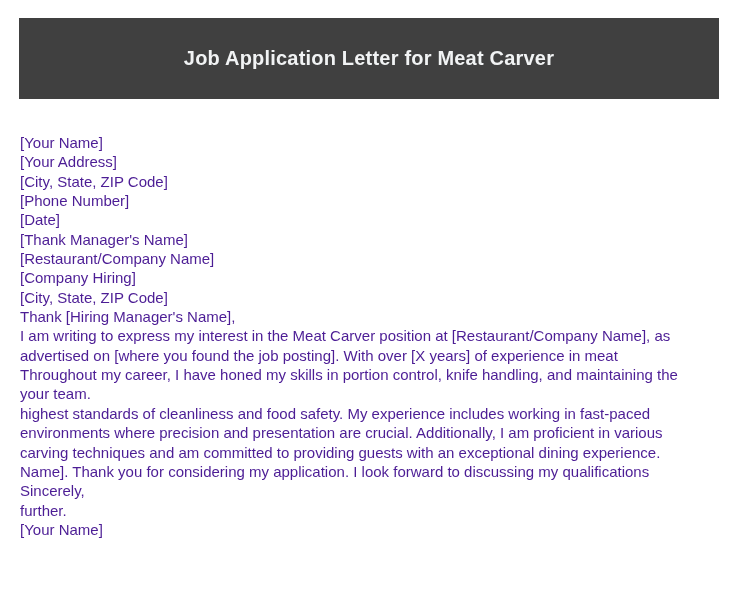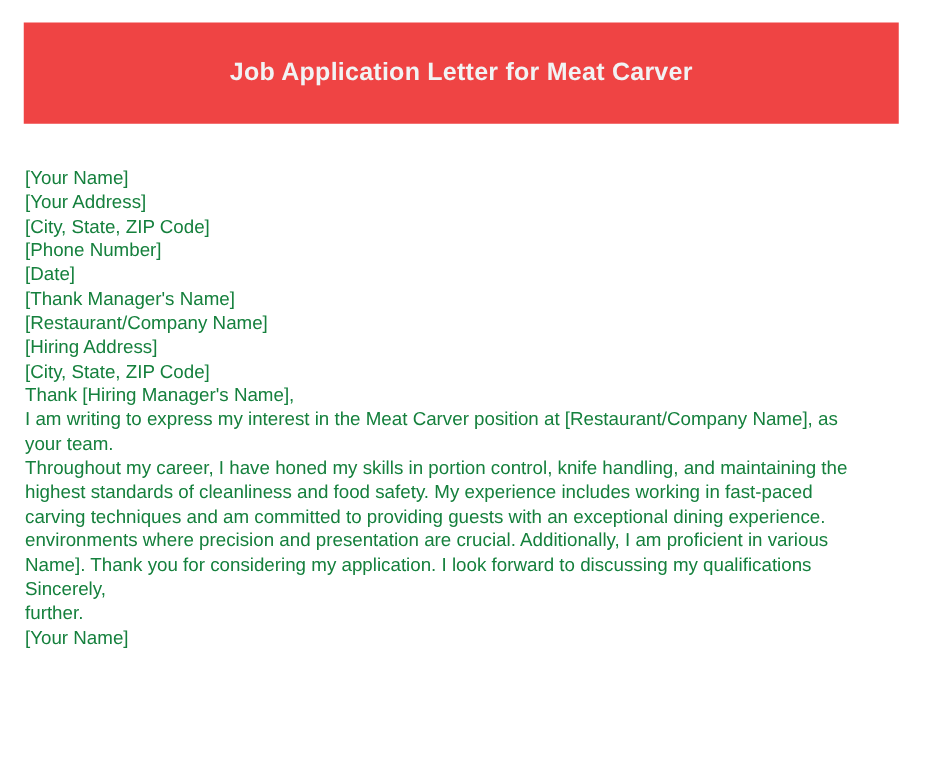--- a/index.html
+++ b/index.html
@@ -47,40 +47,41 @@
   }
   .line {
     white-space: nowrap;
   }
 </style>
 </head>
 <body>
 
 <div class="page">
 
-  <div class="banner" style="background-color: #ef4444; justify-content: center;">
+  <div class="banner" style="background-color: #404040; justify-content: center;">
     <h1 class="banner-title" style="color: rgb(241, 243, 244);">Job Application Letter for Meat Carver</h1>
   </div>
 
-  <div class="letter" style="color: #15803d;">
+  <div class="letter" style="color: #4c1d95;">
       <div class="line">[Your Name]</div>
       <div class="line">[Your Address]</div>
       <div class="line">[City, State, ZIP Code]</div>
       <div class="line">[Phone Number]</div>
       <div class="line">[Date]</div>
       <div class="line">[Thank Manager's Name]</div>
       <div class="line">[Restaurant/Company Name]</div>
-      <div class="line">[Hiring Address]</div>
+      <div class="line">[Company Hiring]</div>
       <div class="line">[City, State, ZIP Code]</div>
       <div class="line">Thank [Hiring Manager's Name],</div>
       <div class="line">I am writing to express my interest in the Meat Carver position at [Restaurant/Company Name], as</div>
+      <div class="line">advertised on [where you found the job posting]. With over [X years] of experience in meat</div>
+      <div class="line">Throughout my career, I have honed my skills in portion control, knife handling, and maintaining the</div>
       <div class="line">your team.</div>
-      <div class="line">Throughout my career, I have honed my skills in portion control, knife handling, and maintaining the</div>
       <div class="line">highest standards of cleanliness and food safety. My experience includes working in fast-paced</div>
+      <div class="line">environments where precision and presentation are crucial. Additionally, I am proficient in various</div>
       <div class="line">carving techniques and am committed to providing guests with an exceptional dining experience.</div>
-      <div class="line">environments where precision and presentation are crucial. Additionally, I am proficient in various</div>
       <div class="line">Name]. Thank you for considering my application. I look forward to discussing my qualifications</div>
       <div class="line">Sincerely,</div>
       <div class="line">further.</div>
       <div class="line">[Your Name]</div>
     </div>
 
 </div>
 
 </body></html>

